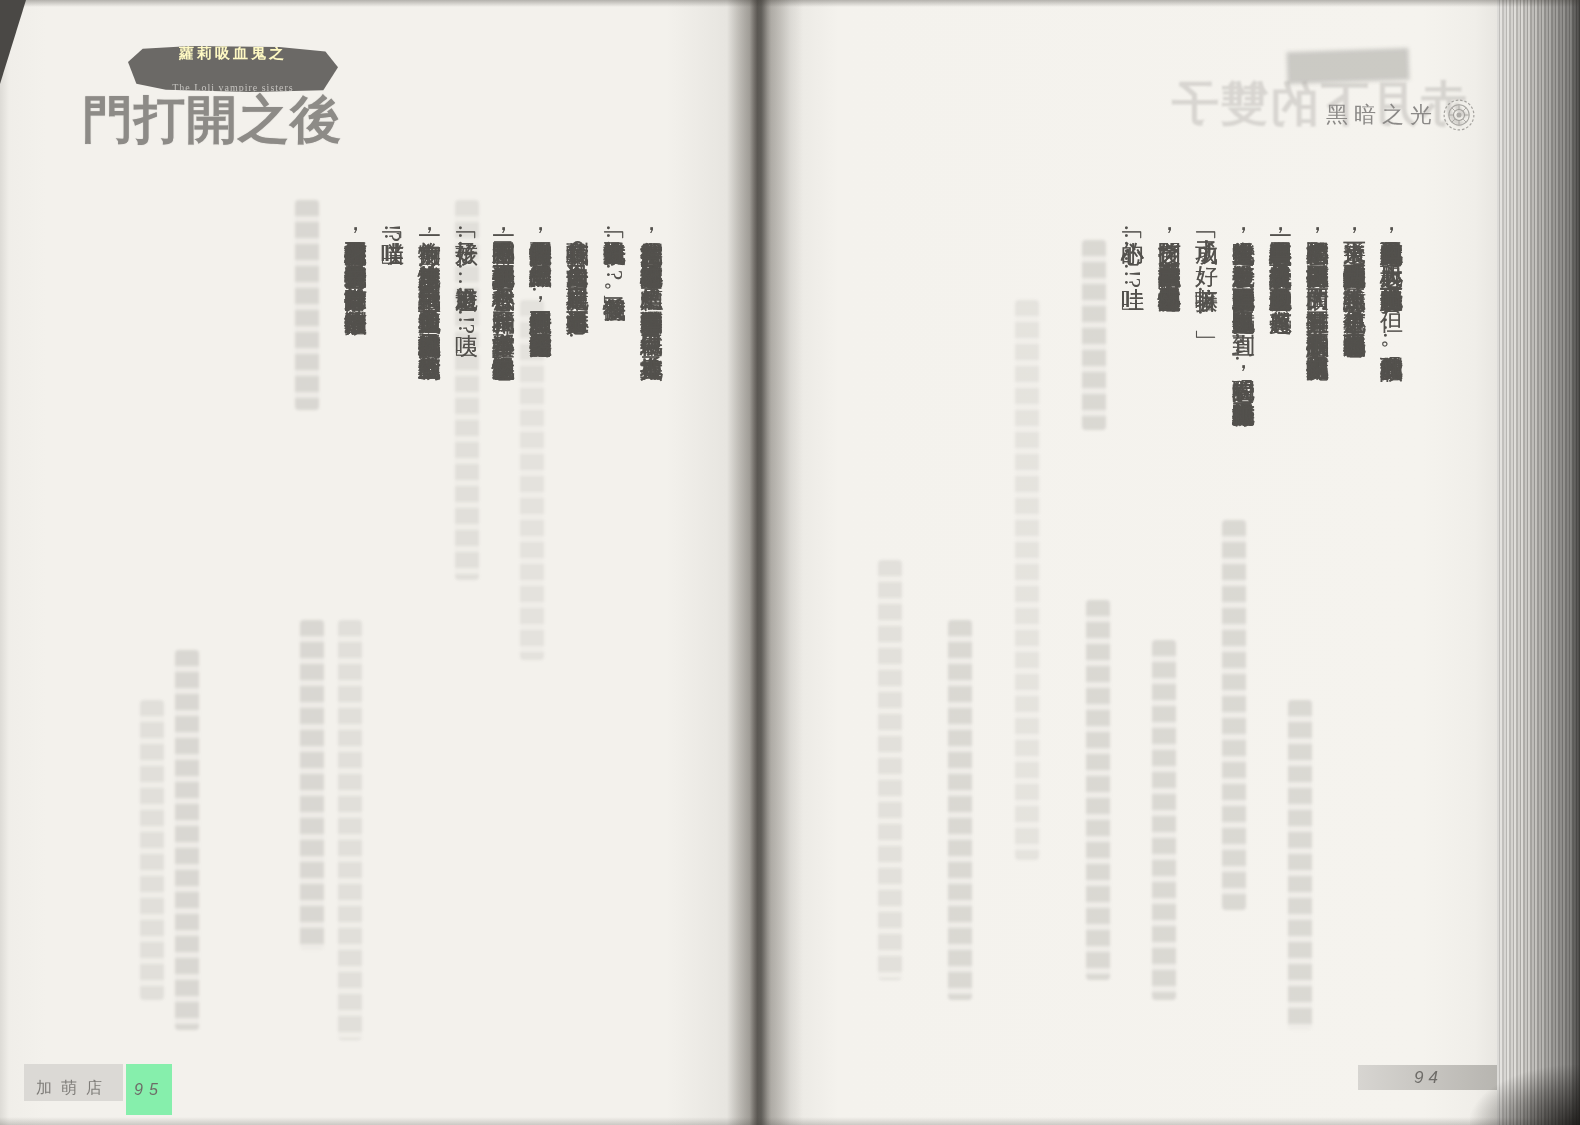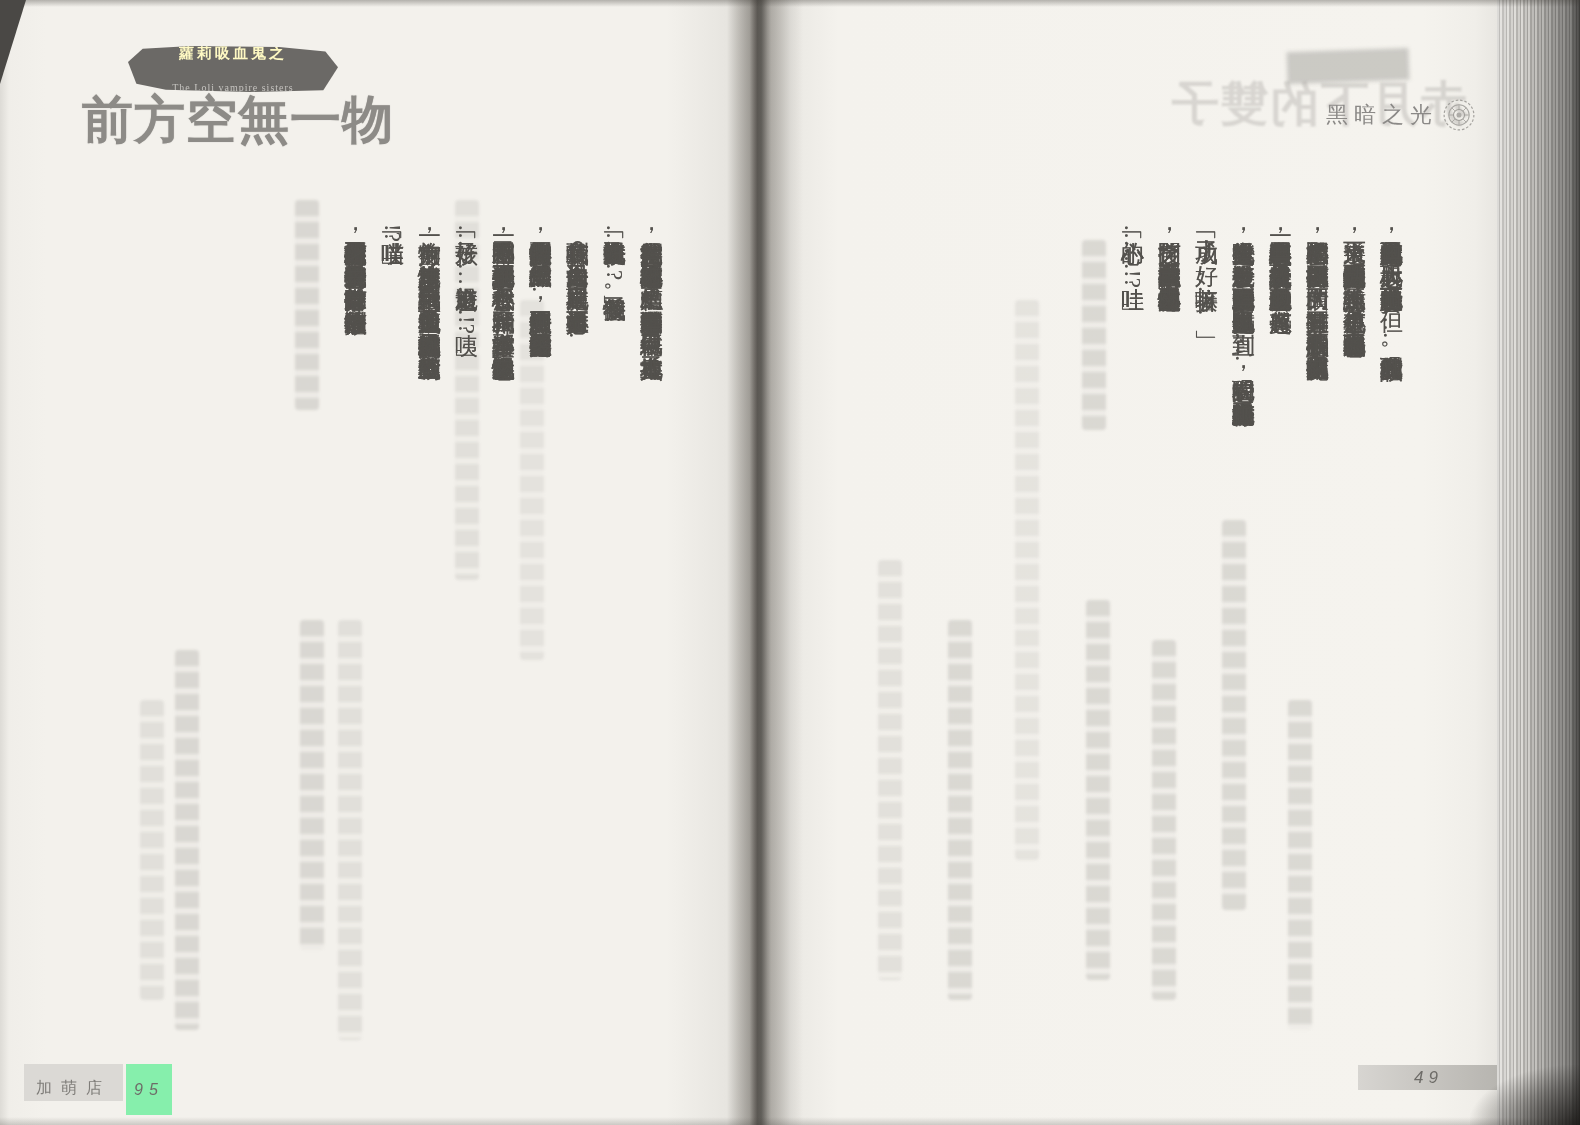--- a/index.html
+++ b/index.html
@@ -94,21 +94,21 @@
 
 <div class="scan">
 
   <div class="page-left"></div>
   <div class="page-right"></div>
 
   <div class="banner">
     <span class="tagline">蘿莉吸血鬼之</span>
     <span class="tagline-en">The Loli vampire sisters</span>
   </div>
-  <div class="logo-title">前方空無一物</div>
+  <div class="logo-title">門打開之後</div>
 
   <div class="bleed-banner"></div>
   <div class="bleed-title">赤月下的雙子</div>
   <div class="chapter">
     <span class="chapter-label">黑暗之光</span>
     <svg width="34" height="34" viewBox="0 0 40 40">
       <circle cx="20" cy="20" r="17.5" fill="none" stroke="#a4a29e" stroke-width="1.4" stroke-dasharray="3 2.2"></circle>
       <circle cx="20" cy="20" r="12" fill="none" stroke="#a9a7a3" stroke-width="1.2"></circle>
       <g stroke="#a9a7a3" stroke-width="1.1">
         <line x1="20" y1="8" x2="20" y2="13"></line>
@@ -161,21 +161,21 @@
       <p>前方空無一物，本想就這麼加快速度，讓它一口氣飛到我手上。但大概是我加速加過了頭，結果那本書就像是被人以高速球般的速度投擲，直直朝我的臉上爆衝。</p>
       <p>「噗喵哇!?」</p>
       <p>我被自己用魔力弄來的書給打個正著，害我整個人從椅子上向後翻了過去。除了書自身的臉部打擊，還額外追加往後倒的撞擊。</p>
     </div>
 
   <div class="footer-left">
     <span class="bar-label">加萌店</span>
     <span class="bar-num">95</span>
   </div>
   <div class="footer-right">
-    <span>49</span>
+    <span>94</span>
   </div>
 
   <div class="gutter"></div>
   <div class="fore-edge"></div>
   <div class="edge-top"></div>
   <div class="edge-bottom"></div>
   <div class="corner-tl"></div>
   <div class="corner-br"></div>
 
 </div>

